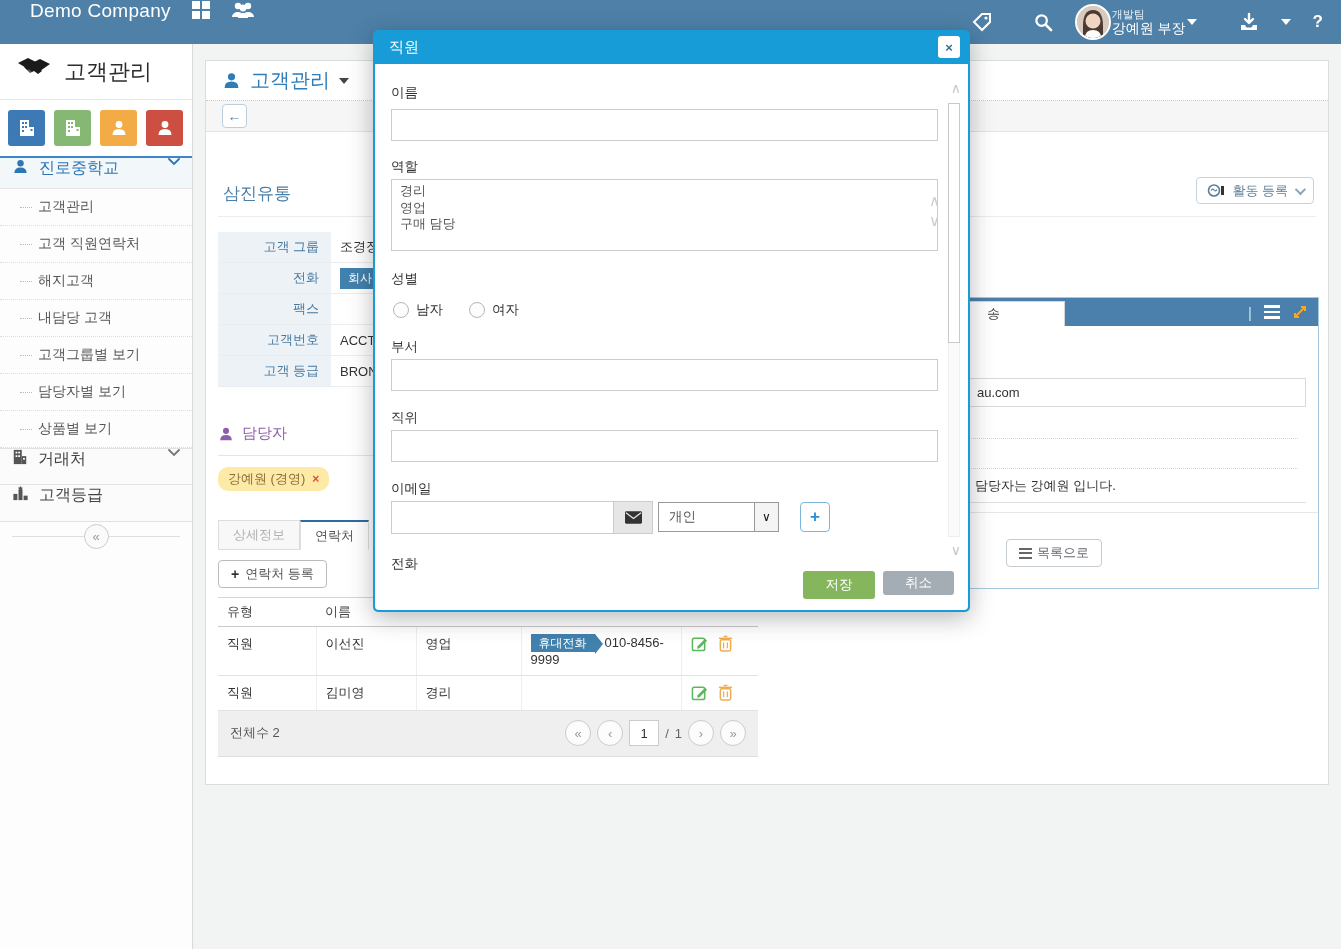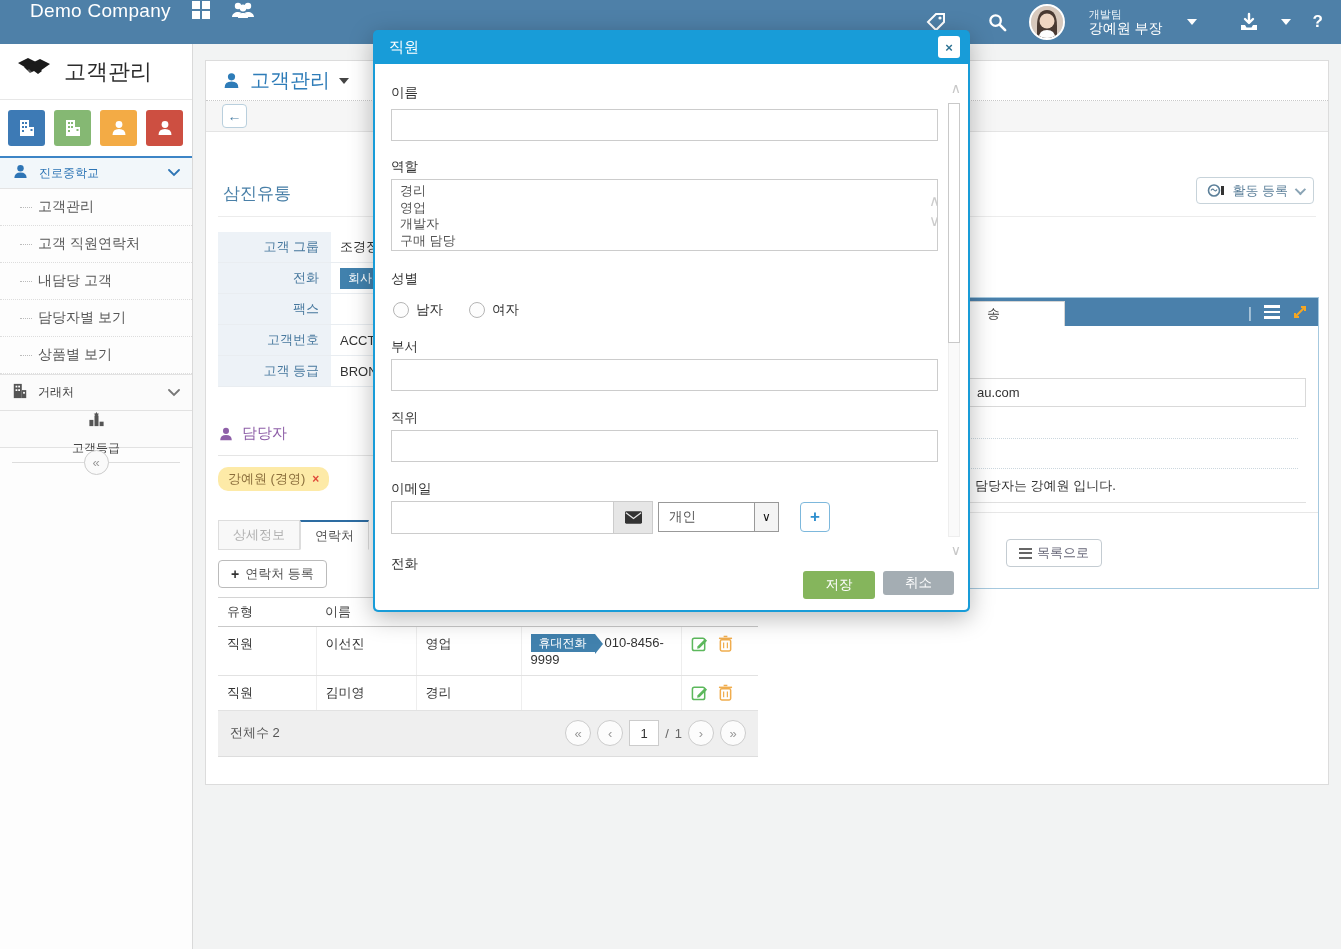--- a/index.html
+++ b/index.html
@@ -5,36 +5,36 @@
   * { box-sizing: border-box; margin: 0; padding: 0; }
   html,body { width:1341px; height:949px; }
   body { font-family: "Liberation Sans", sans-serif; background:#f2f3f3; color:#333; }
   .stage { position:relative; width:1341px; height:949px; overflow:hidden; }
 
   
   .navbar { position:absolute; left:0; top:0; width:1341px; height:44px; background:#4e80a8; z-index:5; display:flex; align-items:flex-start; }
   .nav-brand { color:#fff; font-size:19px; margin-left:30px; letter-spacing:.3px; }
   .nav-ic { margin-left:20px; display:inline-flex; align-items:center; }
   .nav-right { position:absolute; right:0; top:0; height:44px; display:flex; align-items:center; gap:22px; padding-right:18px; }
-  .nav-user { display:flex; align-items:center; gap:24px; color:#fff; }
+  .nav-user { display:flex; align-items:center; gap:1px; color:#fff; }
   .avatar { width:36px; height:36px; border-radius:50%; border:2px solid #fff; overflow:hidden; background:#cfe0ea; }
   .nav-user-txt { line-height:1.15; }
   .nav-user-team { font-size:11px; color:#e8f1f7; }
   .nav-user-name { font-size:14px; }
   .caret { width:0; height:0; border-left:5px solid transparent; border-right:5px solid transparent; border-top:6px solid #fff; display:inline-block; }
   .nav-help { color:#fff; font-size:17px; font-weight:bold; }
 
   
   .sidebar { position:absolute; left:0; top:44px; width:193px; height:905px; background:#fdfdfd; border-right:1px solid #d9d9d9; z-index:2; }
   .side-logo { height:56px; display:flex; align-items:center; gap:10px; padding-left:14px; border-bottom:1px solid #e7e7e7; background:#fff; }
   .side-logo-title { font-size:22px; color:#2b2b2b; }
   .side-btns { display:flex; gap:9px; padding:10px 0 10px 8px; background:#fff; }
   .sq-btn { width:37px; height:36px; border-radius:3px; display:flex; align-items:center; justify-content:center; }
   .sq-blue{background:#3d7ab5;} .sq-green{background:#85b873;} .sq-orange{background:#f3ab45;} .sq-red{background:#cd4f41;}
-  .side-group { height:33px; display:flex; align-items:center; gap:10px; padding:0 12px; font-size:12px; }
+  .side-group { height:33px; display:flex; align-items:flex-start; gap:10px; padding:0 12px; font-size:16px; }
   .group-active { background:#f2f7fa; border-top:2px solid #3d85c6; color:#2e75b5; border-bottom:1px solid #e4e4e4; }
   .group-plain { border-top:1px solid #e2e2e2; border-bottom:1px solid #e2e2e2; color:#444; height:37px; background:#fbfbfb; }
   .side-group .grow { flex:1; }
   .side-menu .menu-item { height:37px; display:flex; align-items:center; font-size:14px; color:#555; padding-left:38px; position:relative; border-bottom:1px dotted #ddd; cursor:pointer; background:#fdfdfd; }
   .menu-item::before { content:""; position:absolute; left:20px; top:18px; width:12px; border-top:1px dotted #bbb; }
   .collapse-row { height:28px; position:relative; margin-top:0; border-bottom:0; display:flex; align-items:center; justify-content:center; }
   .collapse-row .line { position:absolute; left:12px; right:12px; top:14px; border-top:1px solid #ddd; }
   .collapse-btn { position:relative; width:25px; height:25px; border-radius:50%; border:1px solid #ccc; background:#fafafa; color:#999; font-size:13px; display:flex; align-items:center; justify-content:center; z-index:1; }
 
   
@@ -255,21 +255,27 @@
     </div>
 
     <div class="side-menu">
       <div class="menu-item">
           <span>고객관리</span>
         </div>
       <div class="menu-item">
           <span>고객 직원연락처</span>
         </div>
       <div class="menu-item">
+          <span>해지고객</span>
+        </div>
+      <div class="menu-item">
           <span>내담당 고객</span>
+        </div>
+      <div class="menu-item">
+          <span>고객그룹별 보기</span>
         </div>
       <div class="menu-item">
           <span>담당자별 보기</span>
         </div>
       <div class="menu-item">
           <span>상품별 보기</span>
         </div>
     </div>
 
     <div class="side-group group-plain">
@@ -283,21 +289,21 @@
             <rect x="7" y="7" width="2" height="2" fill="#fff"></rect>
             <rect x="12.5" y="10" width="2" height="2" fill="#fff"></rect>
           </svg>
       </span>
       <span>거래처</span>
       <span class="grow"></span>
       <svg width="12" height="8" viewBox="0 0 12 8">
           <path d="M1 1 L6 6 L11 1" fill="none" stroke="#777" stroke-width="1.8" stroke-linecap="round"></path>
         </svg>
     </div>
-    <div class="side-group group-plain" style="border-top:0;flex-direction:column;">
+    <div class="side-group group-plain" style="border-top:0;">
       <span>
         <svg width="17" height="16" viewBox="0 0 18 18" fill="#555">
             <rect x="1" y="10" width="4.5" height="7"></rect>
             <rect x="6.75" y="5" width="4.5" height="12"></rect>
             <rect x="12.5" y="12" width="4.5" height="5"></rect>
             <path d="M9 1 l.9 1.8 2 .3-1.45 1.4.35 2-1.8-.95-1.8.95.35-2L5.85 3.1l2-.3z" fill="#555"></path>
           </svg>
       </span>
       <span>고객등급</span>
     </div>
@@ -501,21 +507,20 @@
     </div>
     <div class="modal-body">
 
       <span class="f-label" style="top:20px">이름</span>
       <input class="f-input" style="top: 45px;">
 
       <span class="f-label" style="top:94px">역할</span>
       <div class="listbox">
         <div class="lb-opt">경리</div>
         <div class="lb-opt">영업</div>
-        <div class="lb-opt">개발자</div>
         <div class="lb-opt">구매 담당</div>
       </div>
       <div class="lb-chevs">
         <span>∧</span>
         <span>∨</span>
       </div>
 
       <span class="f-label" style="top:206px">성별</span>
       <div class="radio-row">
         <span class="radio">

